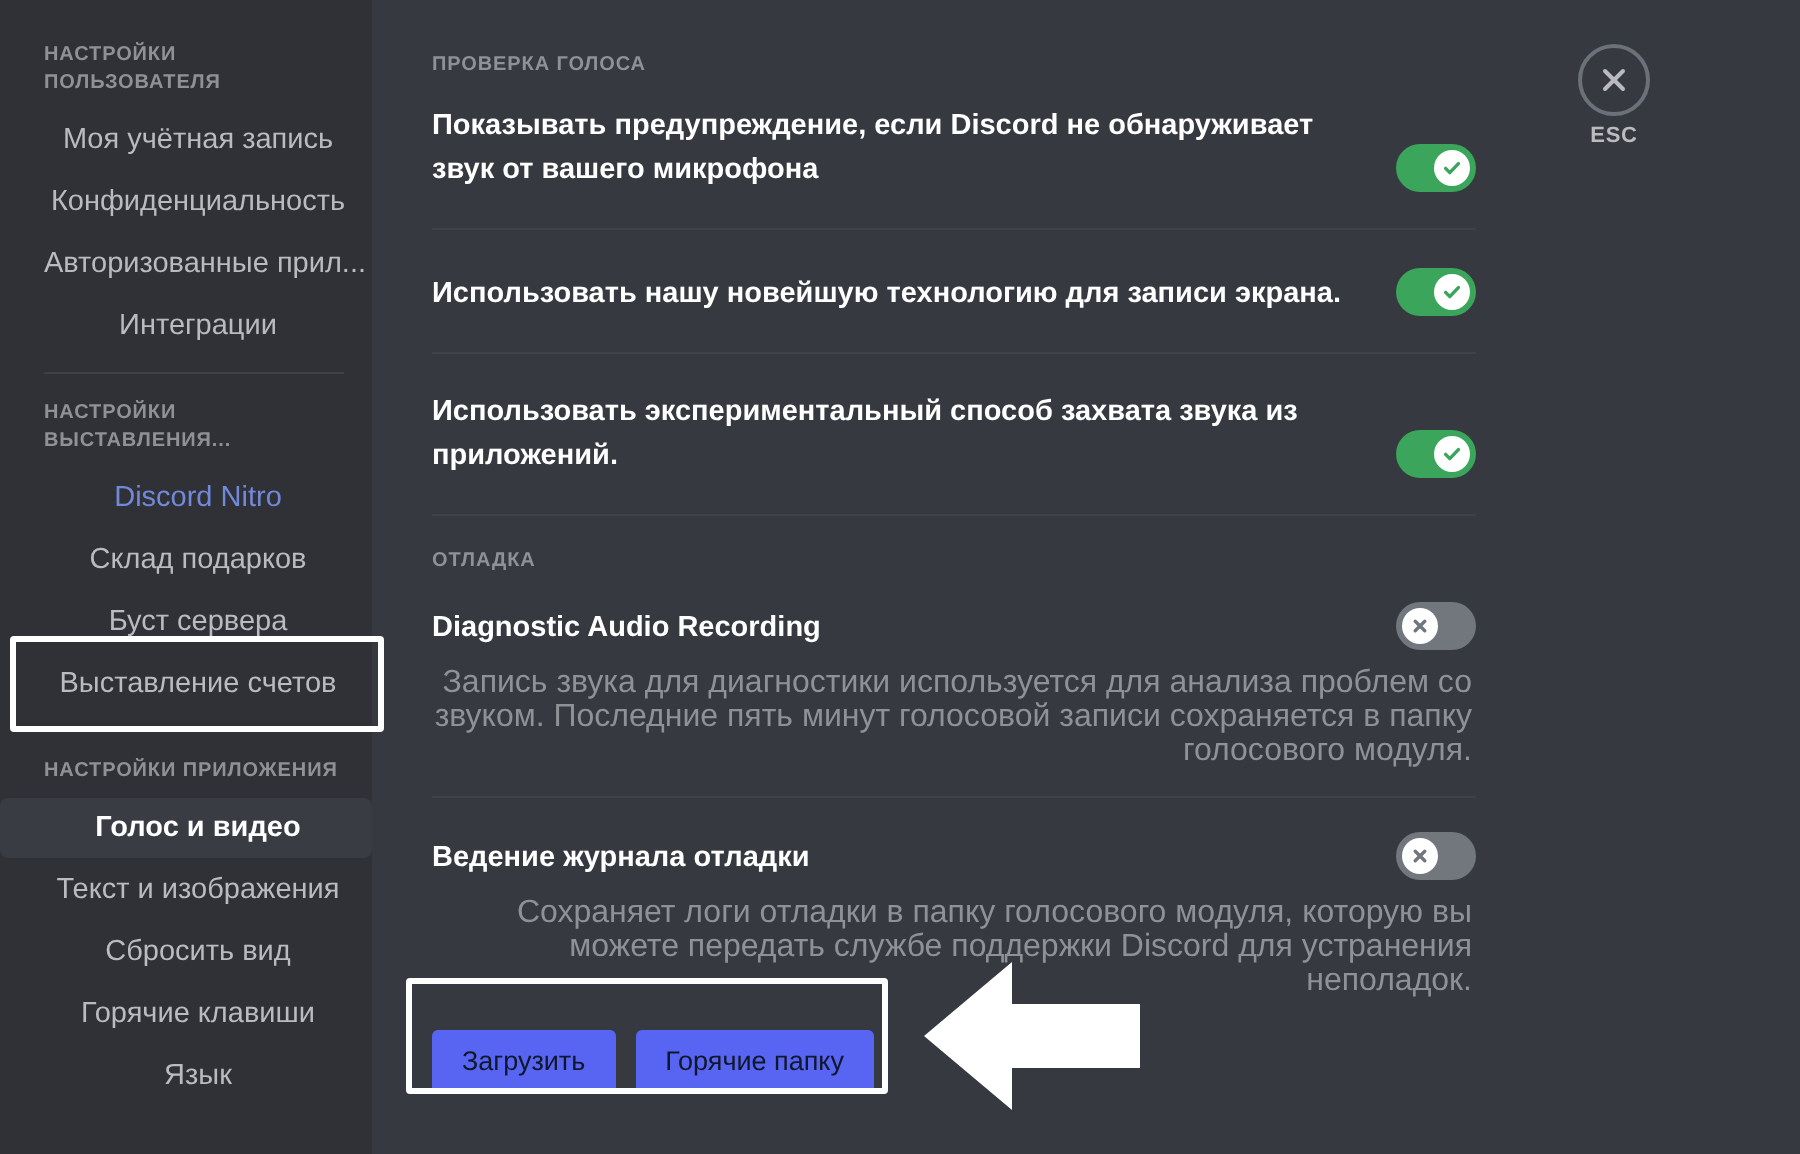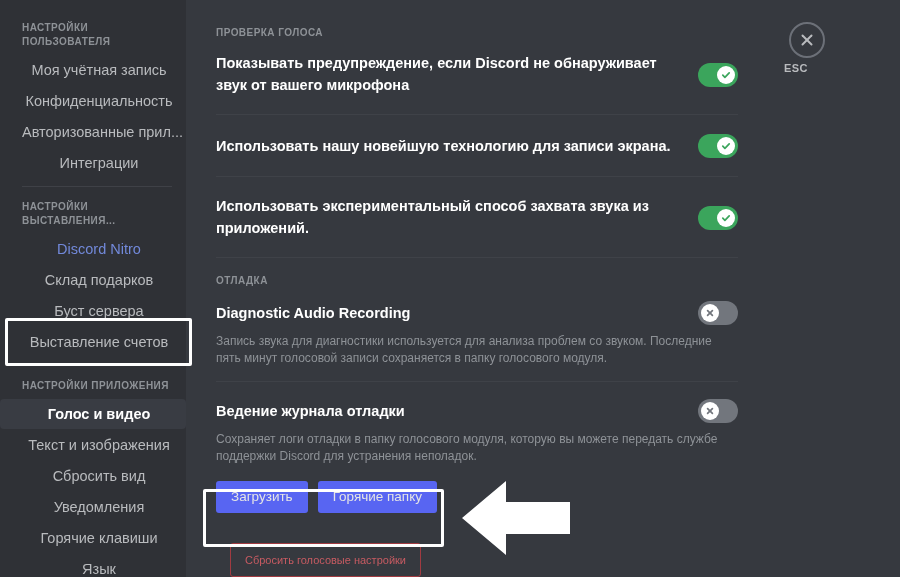--- a/index.html
+++ b/index.html
@@ -109,41 +109,42 @@
     font-size: 10px;
     font-weight: bold;
     letter-spacing: 0.45px;
     text-transform: uppercase;
     margin-bottom: 11px;
     line-height: 13px;
   }
 
   .row {
     display: flex;
-    align-items: center;
+    align-items: flex-end;
     justify-content: space-between;
     gap: 16px;
     padding: 2px 0;
   }
 
   .row-label {
     color: #ffffff;
     font-size: 14.5px;
     font-weight: bold;
     line-height: 22px;
     flex: 1 1 auto;
     padding-right: 10px;
   }
 
   .desc {
     color: #8e9297;
-    font-size: 12px;
+    font-size: 16px;
     line-height: 17px;
     margin-top: 6px;
     max-width: 520px;
+    text-align: right;
   }
 
   .divider {
     height: 1px;
     background: #3f4248;
     margin: 16px 0;
   }
   .divider.tight { margin: 14px 0; }
 
   
@@ -182,21 +183,21 @@
 
   
   .btn-row {
     display: flex;
     gap: 10px;
     margin-top: 16px;
   }
 
   .btn {
     background: #5865f2;
-    color: #e5e5e5;
+    color: #0f172a;
     border: none;
     border-radius: 3px;
     font-family: inherit;
     font-size: 13.5px;
     font-weight: 500;
     padding: 8px 15px;
     cursor: pointer;
     line-height: 16px;
   }
 
@@ -214,21 +215,21 @@
   }
 
   .reset-wrap { margin-top: 30px; padding-left: 14px; }
 
   
   .esc {
     position: absolute;
     top: 22px;
     right: 26px;
     width: 46px;
-    text-align: left;
+    text-align: center;
     cursor: pointer;
     z-index: 20;
   }
   .esc-circle {
     width: 36px;
     height: 36px;
     margin: 0 auto;
     border: 2px solid #6c7078;
     border-radius: 50%;
     display: flex;
@@ -275,21 +276,20 @@
     <div class="side-item">Склад подарков</div>
     <div class="side-item">Буст сервера</div>
     <div class="side-item">Выставление счетов</div>
 
     <div class="side-divider"></div>
 
     <div class="side-header">НАСТРОЙКИ ПРИЛОЖЕНИЯ</div>
     <div class="side-item active">Голос и видео</div>
     <div class="side-item">Текст и изображения</div>
     <div class="side-item">Сбросить вид</div>
-    <div class="side-item">Уведомления</div>
     <div class="side-item">Горячие клавиши</div>
     <div class="side-item">Язык</div>
 
   </nav>
 
   <main class="content">
     <div class="inner">
 
       <div class="sec-header">ПРОВЕРКА ГОЛОСА</div>
 

